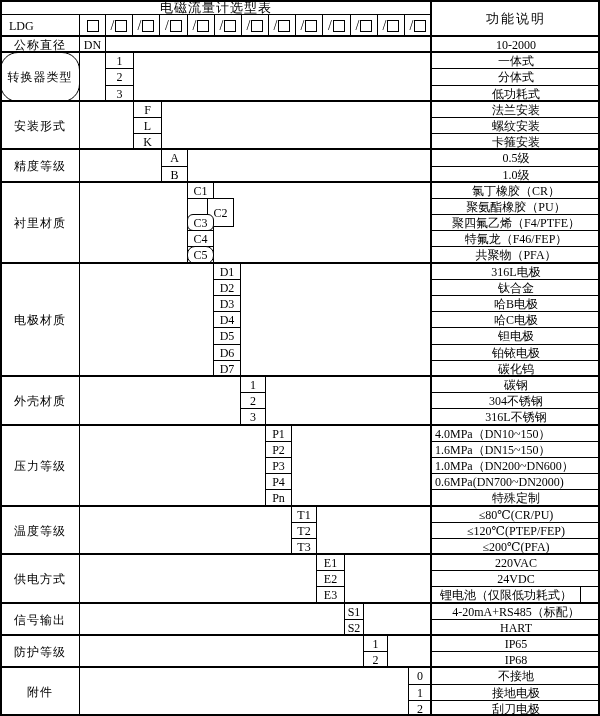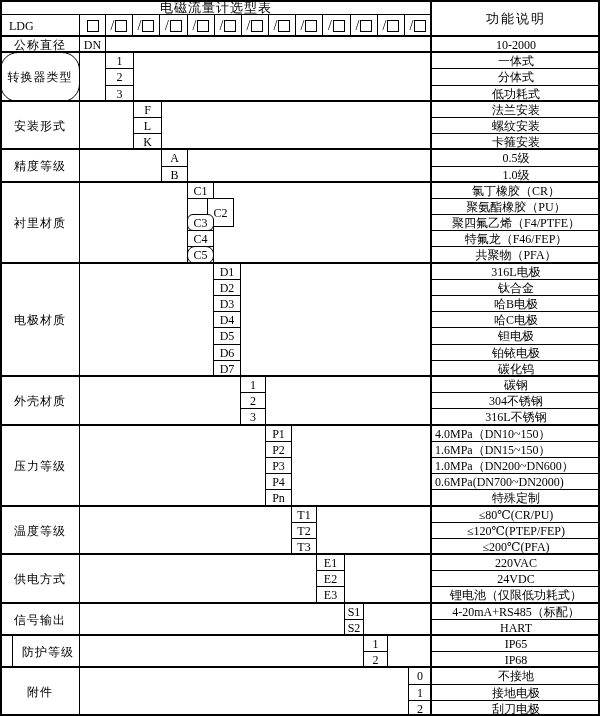--- a/index.html
+++ b/index.html
@@ -138,29 +138,29 @@
       <div class="cell code" style="left: 291px; top: 538px; width: 26px; height: 17px;">T3</div>
       <div class="cell desc" style="left: 431px; top: 538px; width: 170px; height: 17px;">≤200℃(PFA)</div>
       <div class="cell label-cell" style="left: 0px; top: 554px; width: 80px; height: 50px;">供电方式</div>
       <div class="cell" style="left: 79px; top: 554px; width: 238px; height: 50px;"></div>
       <div class="cell" style="left: 344px; top: 554px; width: 88px; height: 50px;"></div>
       <div class="cell code" style="left: 316px; top: 554px; width: 29px; height: 17px;">E1</div>
       <div class="cell desc" style="left: 431px; top: 554px; width: 170px; height: 17px;">220VAC</div>
       <div class="cell code" style="left: 316px; top: 570px; width: 29px; height: 18px;">E2</div>
       <div class="cell desc" style="left: 431px; top: 570px; width: 170px; height: 17px;">24VDC</div>
       <div class="cell code" style="left: 316px; top: 586px; width: 29px; height: 18px;">E3</div>
-      <div class="cell desc" style="left: 431px; top: 586px; width: 170px; height: 18px;">锂电池（仅限低功耗式）</div>
+      <div class="cell desc" style="left: 431px; top: 586px; width: 150px; height: 18px;">锂电池（仅限低功耗式）</div>
       <div class="cell label-cell" style="left: 0px; top: 603px; width: 80px; height: 33px;">信号输出</div>
       <div class="cell" style="left: 79px; top: 603px; width: 266px; height: 33px;"></div>
       <div class="cell" style="left: 363px; top: 603px; width: 69px; height: 33px;"></div>
       <div class="cell code" style="left: 344px; top: 603px; width: 20px; height: 17px;">S1</div>
       <div class="cell desc" style="left: 431px; top: 603px; width: 170px; height: 17px;">4-20mA+RS485（标配）</div>
       <div class="cell code" style="left: 344px; top: 619px; width: 20px; height: 17px;">S2</div>
       <div class="cell desc" style="left: 431px; top: 619px; width: 170px; height: 17px;">HART</div>
-      <div class="cell label-cell" style="left: 12px; top: 635px; width: 72px; height: 33px;">防护等级</div>
+      <div class="cell label-cell" style="left: 0px; top: 635px; width: 80px; height: 33px;">防护等级</div>
       <div class="cell" style="left: 79px; top: 635px; width: 285px; height: 33px;"></div>
       <div class="cell" style="left: 387px; top: 635px; width: 45px; height: 33px;"></div>
       <div class="cell code" style="left: 363px; top: 635px; width: 25px; height: 17px;">1</div>
       <div class="cell desc" style="left: 431px; top: 635px; width: 170px; height: 17px;">IP65</div>
       <div class="cell code" style="left: 363px; top: 651px; width: 25px; height: 17px;">2</div>
       <div class="cell desc" style="left: 431px; top: 651px; width: 170px; height: 17px;">IP68</div>
       <div class="cell label-cell" style="left: 0px; top: 667px; width: 80px; height: 50px;">附件</div>
       <div class="cell" style="left: 79px; top: 667px; width: 330px; height: 50px;"></div>
       <div class="cell code" style="left: 408px; top: 667px; width: 24px; height: 18px;">0</div>
       <div class="cell desc" style="left: 431px; top: 667px; width: 170px; height: 18px;">不接地</div>

